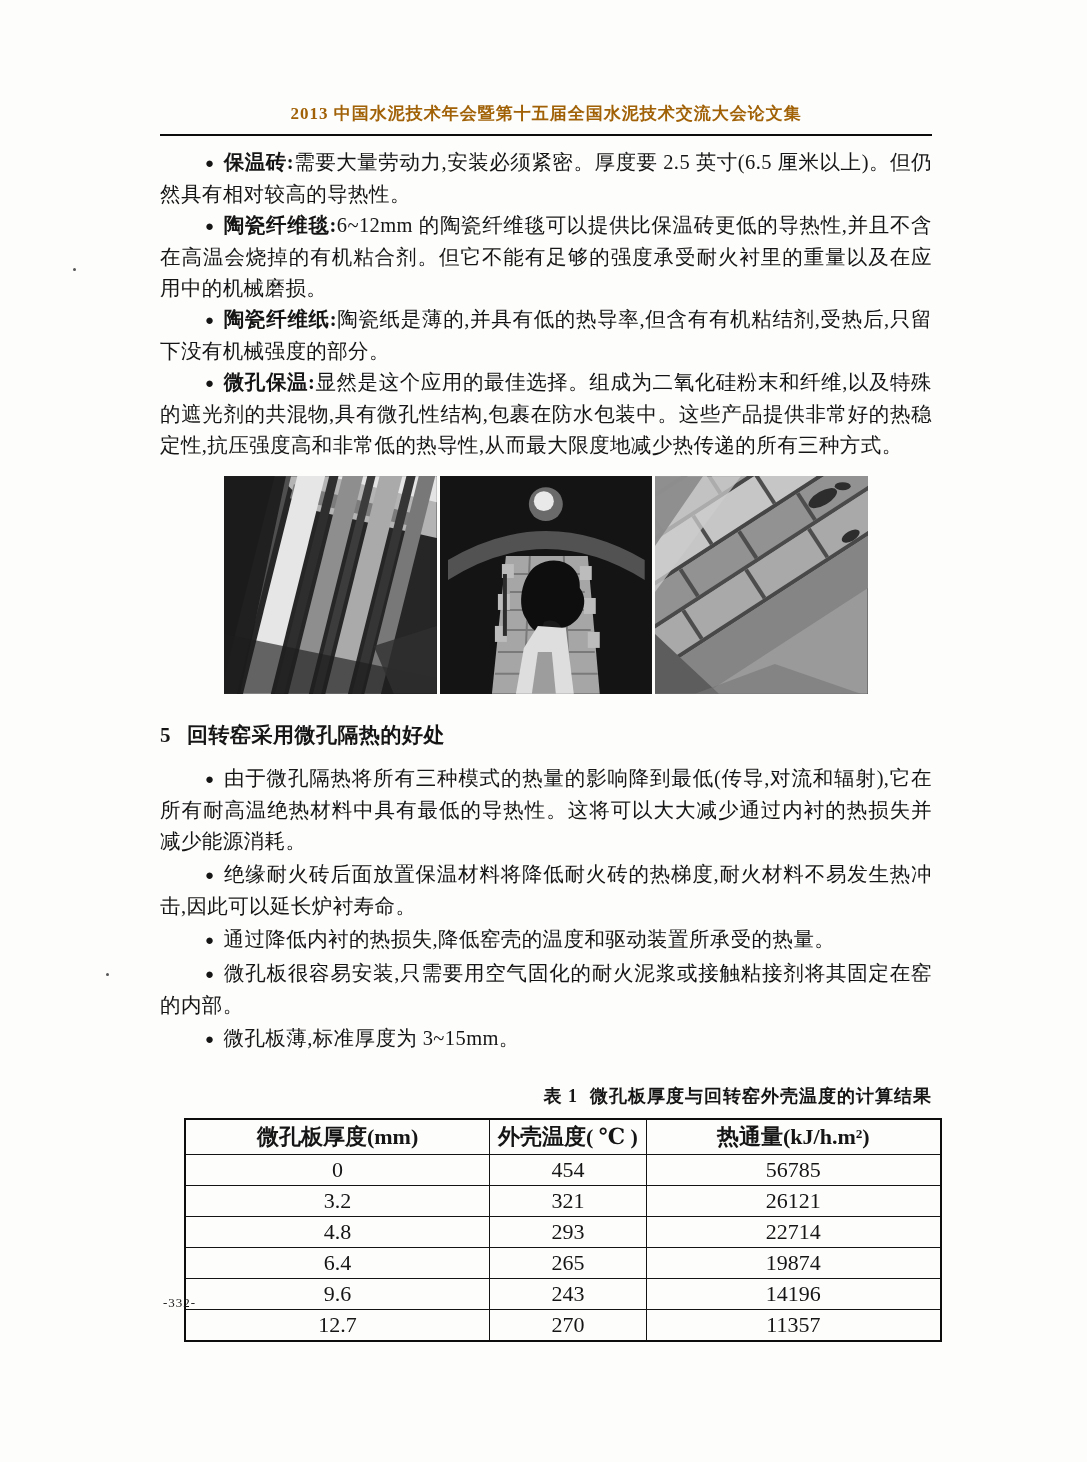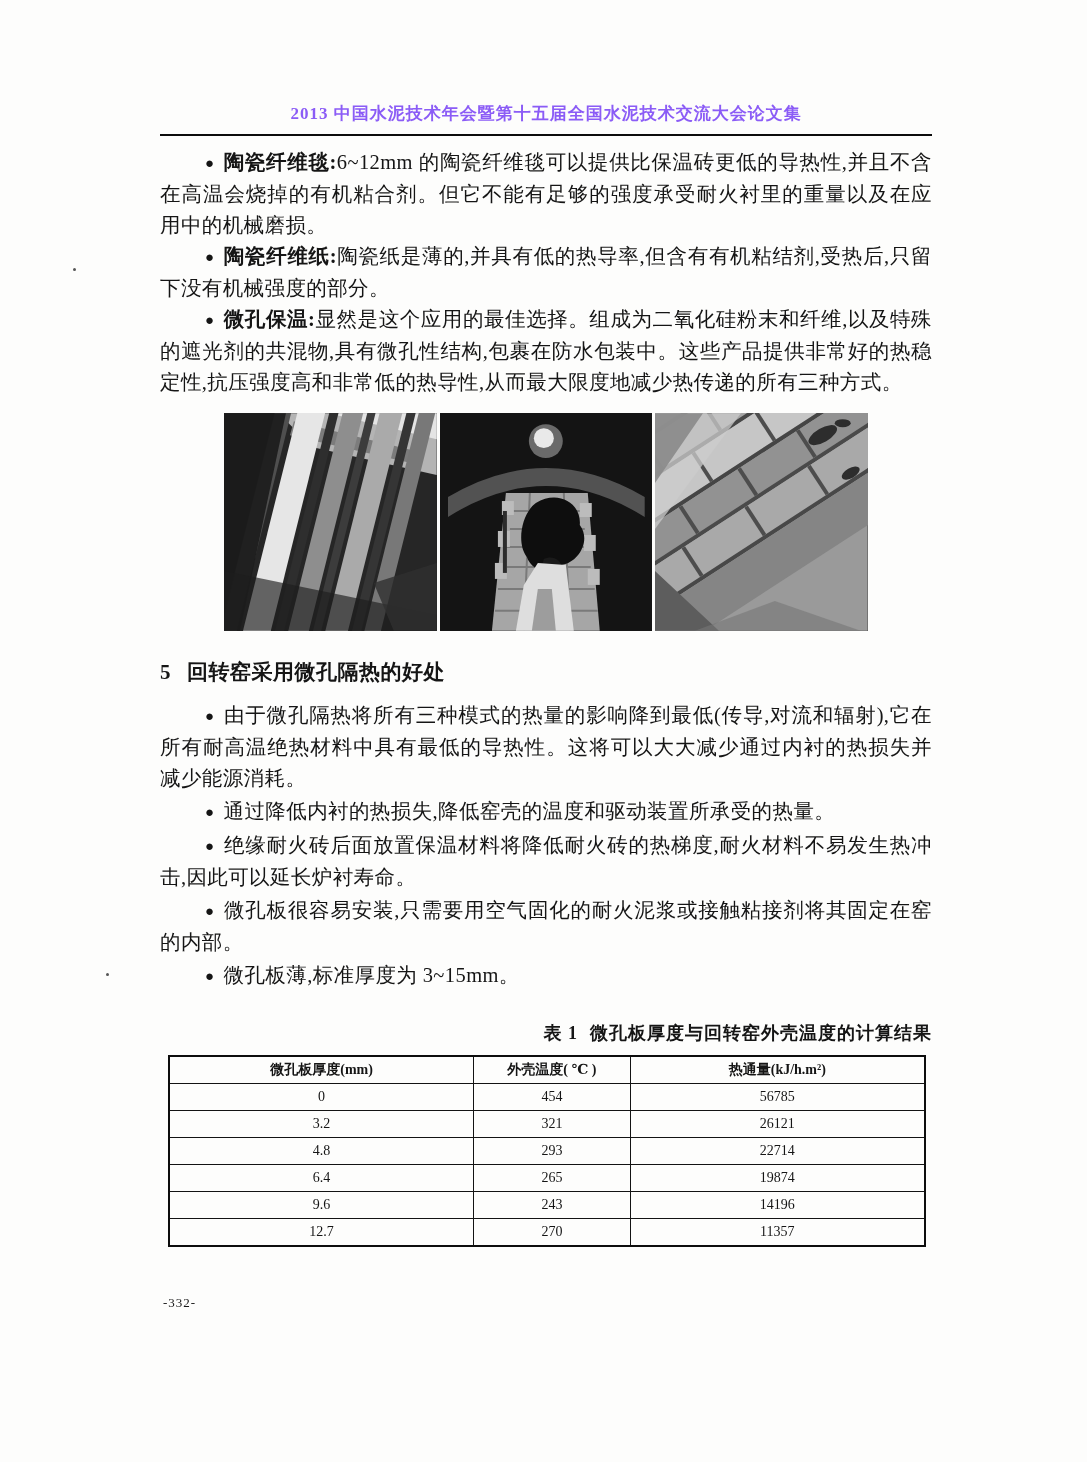--- a/index.html
+++ b/index.html
@@ -11,21 +11,21 @@
     color:#151515;
     font-family:"Liberation Serif","DejaVu Serif",serif;
     overflow:hidden;
   }
   .content{position:absolute;left:160px;top:102px;width:772px;}
   .header-title{
     text-align:center;
     font-size:17px;
     font-weight:bold;
     letter-spacing:1px;
-    color:#8b5cf6;
+    color:#a16207;
   }
   .header-rule{
     margin-top:9px;
     height:0;
     border-top:2.5px solid #0c0c0c;
   }
   .body-text{margin-top:11px;}
   p.para{
     margin:0;
     font-size:20.5px;
@@ -62,24 +62,24 @@
   .benefits{margin-top:3px;}
   .benefits p.para{margin-top:2px;}
   .table-title{
     margin-top:29px;
     text-align:right;
     font-size:18px;
     font-weight:bold;
     letter-spacing:1px;
   }
   table.data-table{
-    margin:10px 0 0 8px;
+    margin:10px 0 0 24px;
     width:758px;
     border-collapse:collapse;
-    font-size:14px;
+    font-size:22px;
   }
   table.data-table th, table.data-table td{
     border:1.6px solid #131313;
     text-align:center;
     padding:2px 4px;
     height:22px;
     font-weight:normal;
     font-family:"Liberation Serif","DejaVu Serif",serif;
   }
   table.data-table th{font-weight:bold;}
@@ -104,20 +104,21 @@
 <div class="page">
   <span class="speck speck1"></span>
   <span class="speck speck2"></span>
 
   <div class="content">
 
     <div class="header-title">2013 中国水泥技术年会暨第十五届全国水泥技术交流大会论文集</div>
     <div class="header-rule"></div>
 
     <div class="body-text">
+      <p class="para"><span class="bullet">●</span><span class="term">保温砖:</span><span>需要大量劳动力,安装必须紧密。厚度要 2.5 英寸(6.5 厘米以上)。但仍然具有相对较高的导热性。</span></p>
       <p class="para"><span class="bullet">●</span><span class="term">陶瓷纤维毯:</span><span>6~12mm 的陶瓷纤维毯可以提供比保温砖更低的导热性,并且不含在高温会烧掉的有机粘合剂。但它不能有足够的强度承受耐火衬里的重量以及在应用中的机械磨损。</span></p>
       <p class="para"><span class="bullet">●</span><span class="term">陶瓷纤维纸:</span><span>陶瓷纸是薄的,并具有低的热导率,但含有有机粘结剂,受热后,只留下没有机械强度的部分。</span></p>
       <p class="para"><span class="bullet">●</span><span class="term">微孔保温:</span><span>显然是这个应用的最佳选择。组成为二氧化硅粉末和纤维,以及特殊的遮光剂的共混物,具有微孔性结构,包裹在防水包装中。这些产品提供非常好的热稳定性,抗压强度高和非常低的热导性,从而最大限度地减少热传递的所有三种方式。</span></p>
     </div>
 
     <div class="figure-block">
       <div class="photos">
 
         <svg class="photo" viewBox="0 0 213 218" xmlns="http://www.w3.org/2000/svg">
           <rect width="213" height="218" fill="#262626"></rect>
@@ -215,22 +216,22 @@
 
       </div>
     </div>
 
     <h2 class="section-heading">
       <span class="sec-num">5</span><span>回转窑采用微孔隔热的好处</span>
     </h2>
 
     <div class="benefits">
       <p class="para"><span class="bullet">●</span><span>由于微孔隔热将所有三种模式的热量的影响降到最低(传导,对流和辐射),它在所有耐高温绝热材料中具有最低的导热性。这将可以大大减少通过内衬的热损失并减少能源消耗。</span></p>
+      <p class="para"><span class="bullet">●</span><span>绝缘耐火砖后面放置保温材料将降低耐火砖的热梯度,耐火材料不易发生热冲击,因此可以延长炉衬寿命。</span></p>
       <p class="para"><span class="bullet">●</span><span>通过降低内衬的热损失,降低窑壳的温度和驱动装置所承受的热量。</span></p>
-      <p class="para"><span class="bullet">●</span><span>绝缘耐火砖后面放置保温材料将降低耐火砖的热梯度,耐火材料不易发生热冲击,因此可以延长炉衬寿命。</span></p>
       <p class="para"><span class="bullet">●</span><span>微孔板很容易安装,只需要用空气固化的耐火泥浆或接触粘接剂将其固定在窑的内部。</span></p>
       <p class="para"><span class="bullet">●</span><span>微孔板薄,标准厚度为 3~15mm。</span></p>
     </div>
 
     <div class="table-title">
       <span class="cap-label" style="margin-right:12px">表 1</span><span>微孔板厚度与回转窑外壳温度的计算结果</span>
     </div>
 
     <table class="data-table">
       <colgroup>

